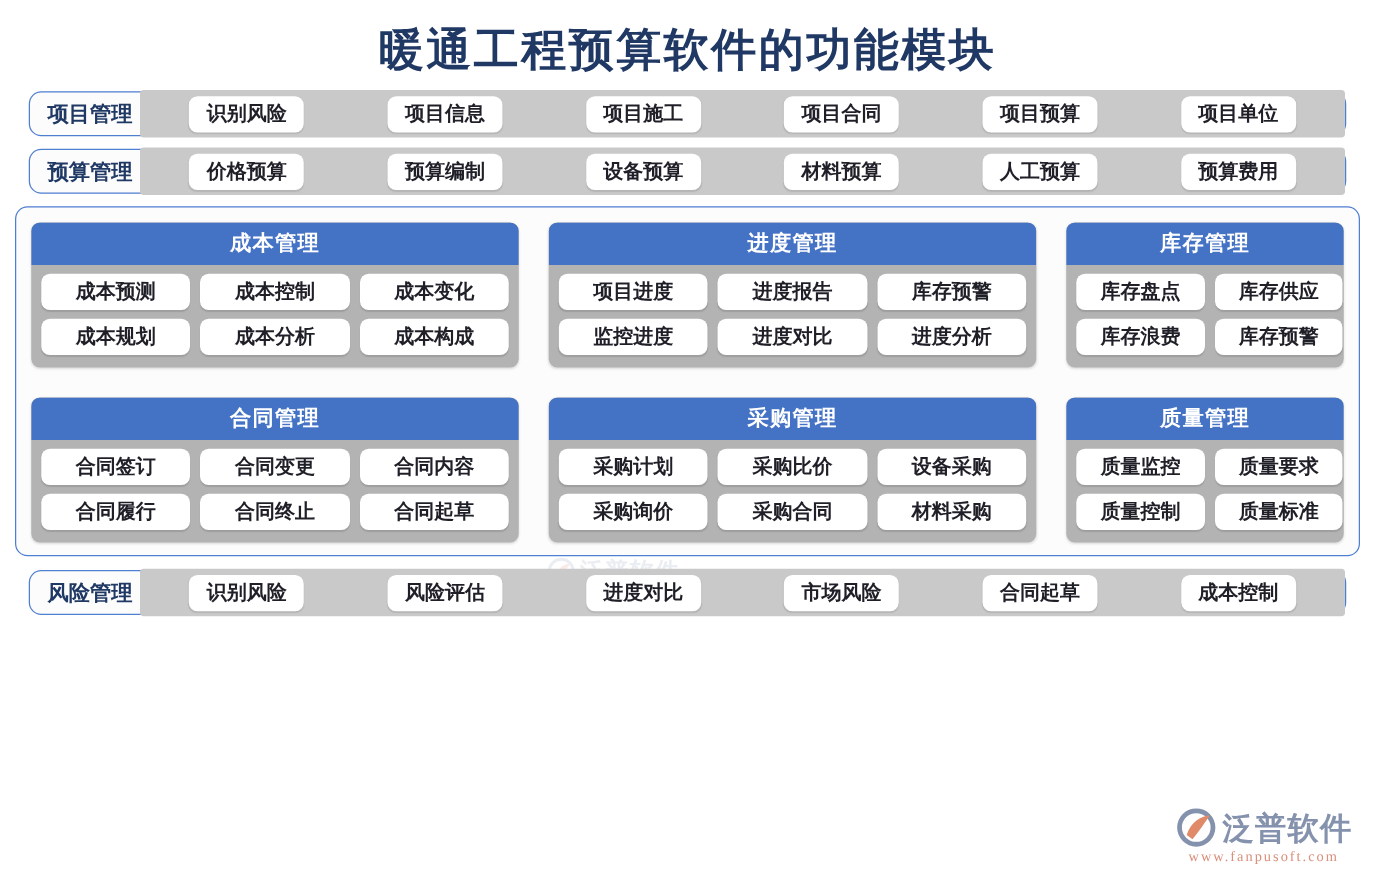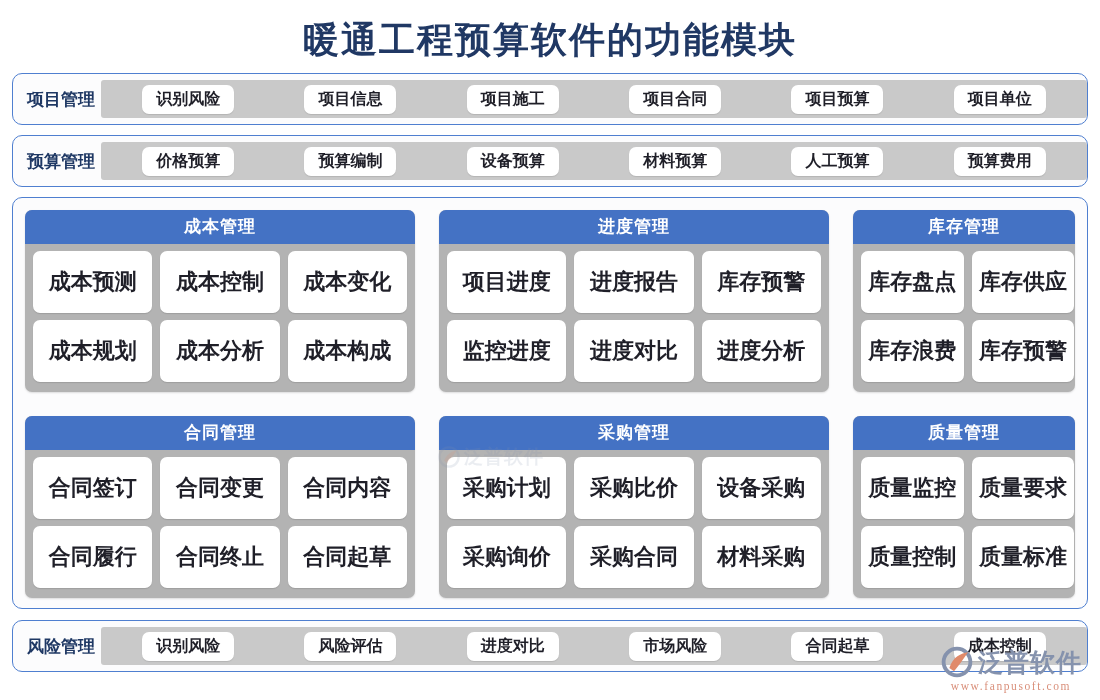--- a/index.html
+++ b/index.html
@@ -31,22 +31,22 @@
   .shell {
     border: 1.5px solid #4f7fd0;
     border-radius: 10px;
     background: #fcfcfd;
     box-sizing: border-box;
     position: relative;
   }
 
   
   .row-block {
-    margin: 0 12px;
-    height: 52px;
+    margin: 0 23px;
+    height: 36px;
     display: flex;
     align-items: center;
   }
   .row-label {
     flex: 0 0 auto;
     width: 96px;
     text-align: center;
     color: #1f3864;
     font-size: 17px;
     font-weight: bold;
@@ -121,25 +121,25 @@
   .card-row {
     display: flex;
     justify-content: space-around;
     gap: 8px;
   }
   .card-row.cols-3 .chip { flex: 1 1 0; }
   .card-row.cols-2 .chip { flex: 0 0 44%; }
   .chip {
     background: #ffffff;
     color: #1f1f28;
-    font-size: 22px;
+    font-size: 16px;
     font-weight: bold;
     text-align: center;
     border-radius: 7px;
-    padding: 16px 6px;
+    padding: 4px 6px;
     white-space: nowrap;
     box-shadow: 0 1px 1px rgba(0,0,0,0.12);
     font-family: "Liberation Serif", "DejaVu Serif", serif;
   }
 
   .row-risk {
     margin-top: 11px;
   }
   .row-risk .row-strip { justify-content: space-around; }
 

